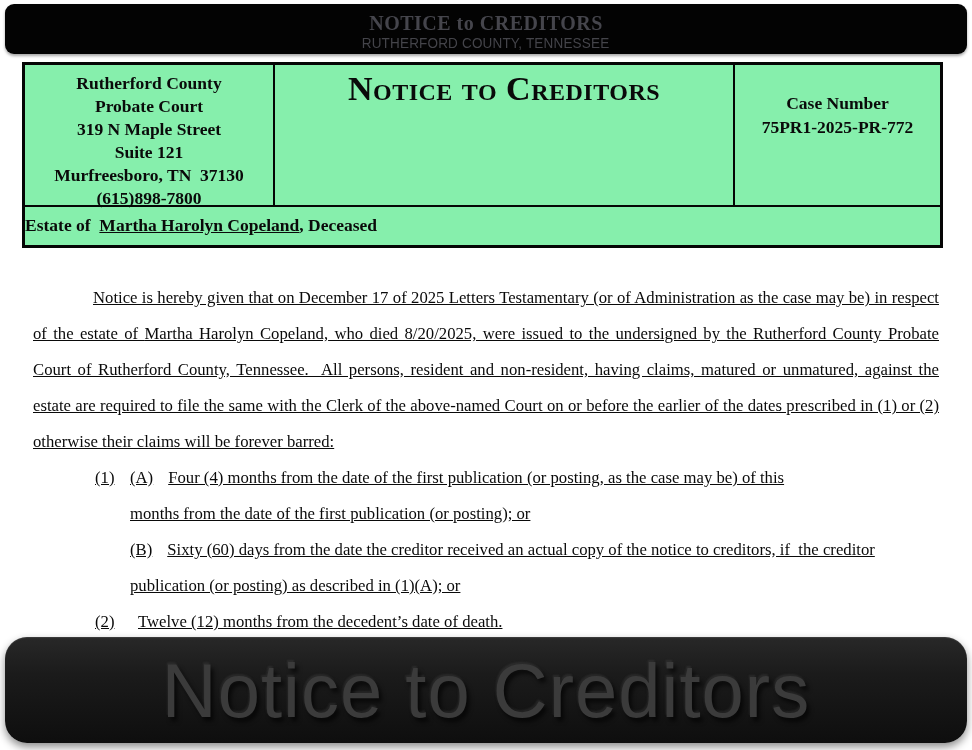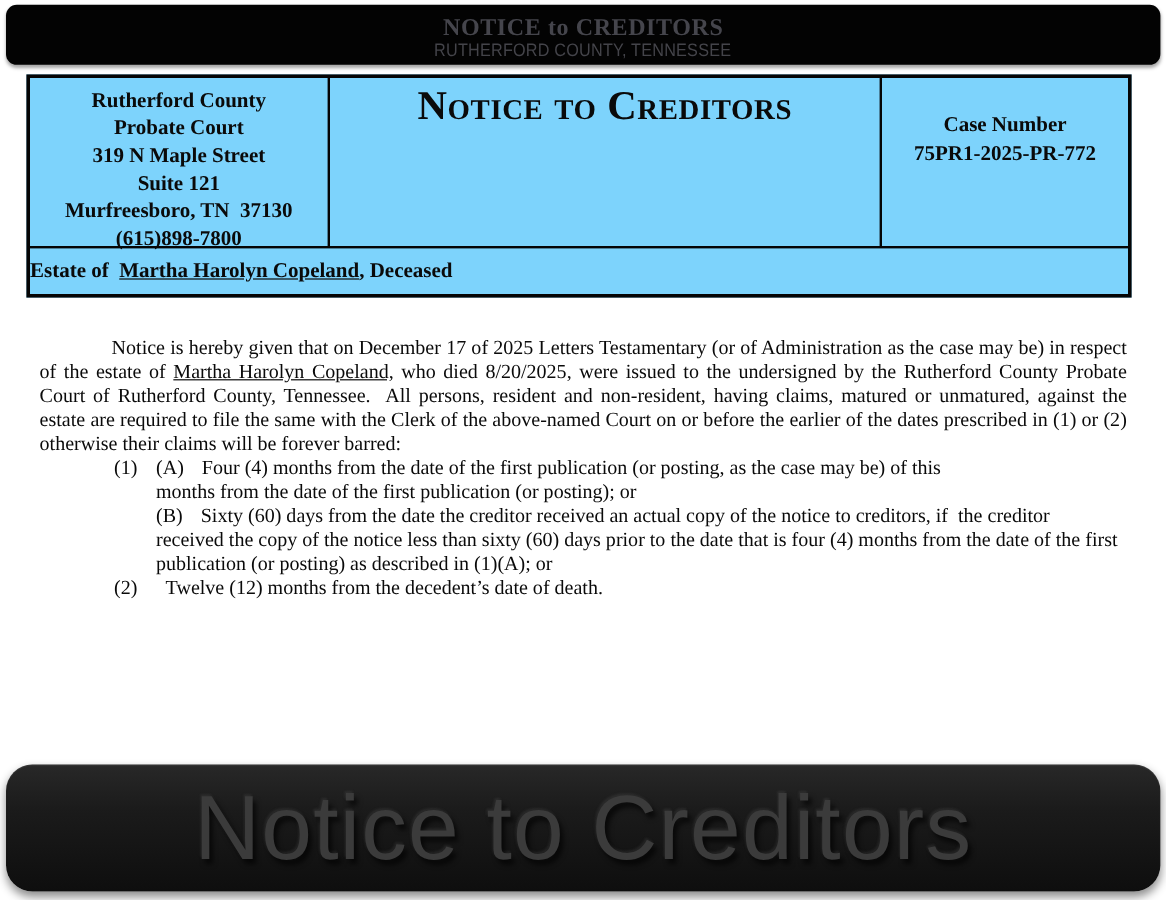--- a/index.html
+++ b/index.html
@@ -21,21 +21,21 @@
     color:#45454c;letter-spacing:0.5px;line-height:22px;
   }
   .top-bar-sub{
     font-family:"Liberation Sans", sans-serif;font-size:15px;
     color:#44444a;letter-spacing:0.2px;line-height:17px;
     transform:scaleX(0.9);transform-origin:center;
   }
   
   .header-table{
     position:absolute;left:22px;top:62px;width:915px;
-    border:3px solid #050505;background:#7dd3fc;
+    border:3px solid #050505;background:#86efac;
     display:grid;grid-template-columns:250px 460px 1fr;
   }
   .cell{box-sizing:border-box;}
   .cell-court{
     border-right:2px solid #050505;text-align:center;
     font-weight:bold;font-size:17.5px;line-height:23px;
     padding:7px 4px 8px;height:140px;
   }
   .cell-title{
     border-right:2px solid #050505;text-align:center;height:140px;
@@ -52,21 +52,21 @@
   }
   .estate-row{
     grid-column:1 / span 3;border-top:2px solid #050505;
     text-align:left;font-weight:bold;font-size:17.5px;
     padding:8px 0 9px;
   }
   .u{text-decoration:underline;}
   
   .content{
     position:absolute;left:33px;top:247px;width:906px;
-    font-size:16.7px;line-height:20px;
+    font-size:16.7px;line-height:36px;text-decoration:underline;
   }
   .main-paragraph{
     margin:33px 0 0 0;text-align:justify;text-indent:60px;
   }
   .list{margin-left:62px;}
   .li{display:grid;grid-template-columns:35px 1fr;}
   .li-marker{}
   .li-line{display:block;}
   .li-sub{margin-right:15px;}
   .indent2{padding-left:8px;}
@@ -123,21 +123,20 @@
       <span class="li-marker">(1)</span>
       <div class="li-content">
         <div class="li-line"><span class="li-sub">(A)</span><span>Four (4) months from the date of the first publication (or posting, as the case may be) of this</span></div>
         <div class="li-line">months from the date of the first publication (or posting); or</div>
       </div>
     </div>
     <div class="li">
       <span class="li-marker"></span>
       <div class="li-content">
         <div class="li-line"><span class="li-sub">(B)</span><span>Sixty (60) days from the date the creditor received an actual copy of the notice to creditors, if&nbsp; the creditor</span></div>
-        <div class="li-line">received the copy of the notice less than sixty (60) days prior to the date that is four (4) months from the date of the first</div>
         <div class="li-line">publication (or posting) as described in (1)(A); or</div>
       </div>
     </div>
     <div class="li">
       <span class="li-marker">(2)</span>
       <div class="li-content indent2">
         <div class="li-line">Twelve (12) months from the decedent’s date of death.</div>
       </div>
     </div>
   </div>

